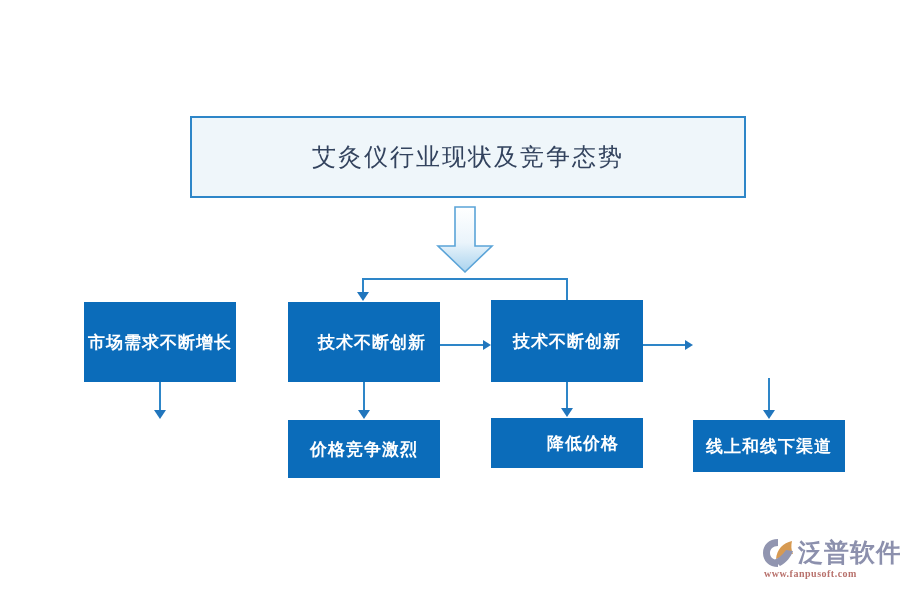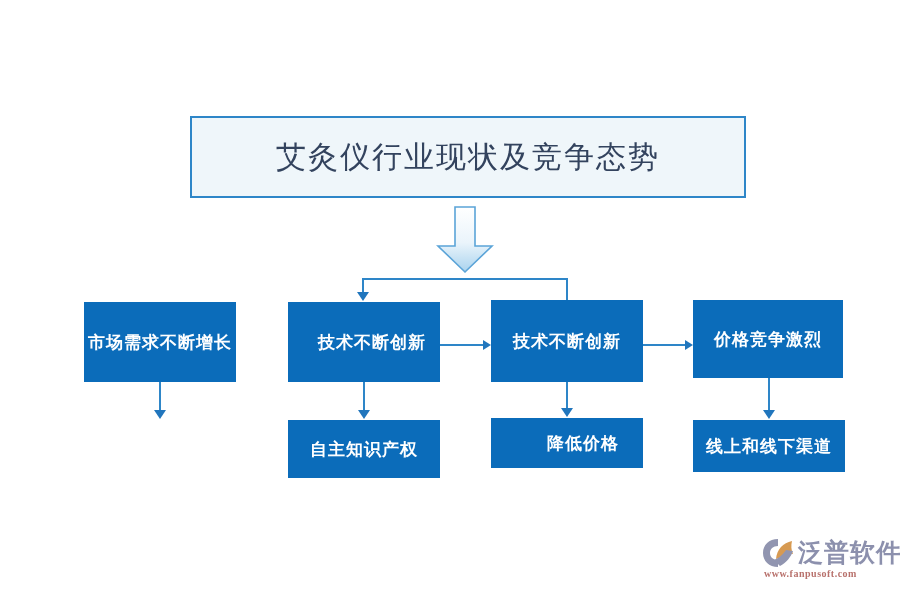--- a/index.html
+++ b/index.html
@@ -29,21 +29,21 @@
     height: 82px;
     background: #eff6fa;
     border: 2px solid #2e86c8;
     box-sizing: border-box;
     display: flex;
     align-items: center;
     justify-content: center;
   }
   .title-text {
     font-family: "Liberation Serif", "DejaVu Serif", serif;
-    font-size: 30px;
+    font-size: 24px;
     letter-spacing: 2px;
     color: #33435e;
     white-space: nowrap;
   }
 
   
   .pbox {
     position: absolute;
     background: #0b6cba;
     box-sizing: border-box;
@@ -176,44 +176,41 @@
 
   <div class="pbox box-a">
     <span>市场需求不断增长</span>
   </div>
   <div class="pbox box-b">
     <span>技术不断创新</span>
   </div>
   <div class="pbox box-c">
     <span>技术不断创新</span>
   </div>
-  <div class="pbox box-d">
-    <span>价格竞争激烈</span>
-  </div>
 
   <div class="hline" style="left:440px; top:344px; width:44px;"></div>
   <div class="arrow-right" style="left:483px; top:340px;"></div>
 
   <div class="hline" style="left:643px; top:344px; width:43px;"></div>
   <div class="arrow-right" style="left:685px; top:340px;"></div>
 
   <div class="vline" style="left:159px; top:382px; height:29px;"></div>
   <div class="arrow-down" style="left:154px; top:410px;"></div>
 
   <div class="vline" style="left:363px; top:382px; height:29px;"></div>
   <div class="arrow-down" style="left:358px; top:410px;"></div>
 
   <div class="vline" style="left:566px; top:382px; height:27px;"></div>
   <div class="arrow-down" style="left:561px; top:408px;"></div>
 
   <div class="vline" style="left:768px; top:378px; height:33px;"></div>
   <div class="arrow-down" style="left:763px; top:410px;"></div>
 
   <div class="pbox box-b2">
-    <span>自主知识产权</span>
+    <span>价格竞争激烈</span>
   </div>
   <div class="pbox box-c2">
     <span>降低价格</span>
   </div>
   <div class="pbox box-d2">
     <span>线上和线下渠道</span>
   </div>
 
   <div class="logo">
     <div class="logo-mark">

